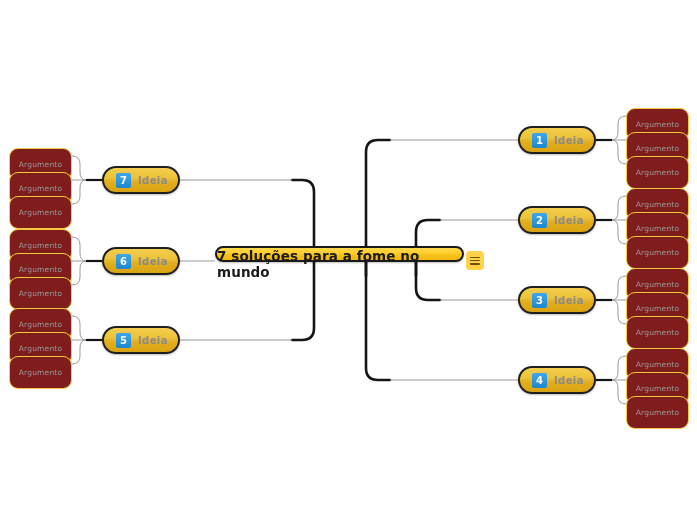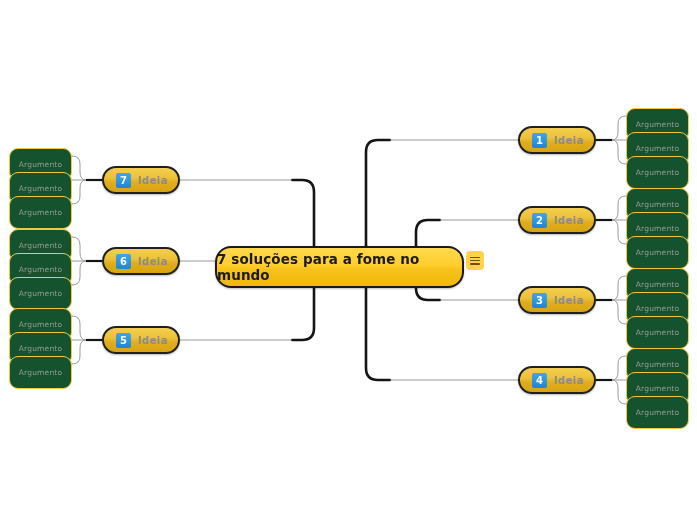--- a/index.html
+++ b/index.html
@@ -25,27 +25,27 @@
     height: 520px;
     pointer-events: none;
   }
 
   
   .central-node {
     position: absolute;
     left: 215px;
     top: 246px;
     width: 249px;
-    height: 42px;
+    height: 16px;
     box-sizing: border-box;
     border: 2px solid #1a1a1a;
     border-radius: 16px;
     background: linear-gradient(to bottom, #ffd84d 0%, #ffce2e 45%, #f7c21c 55%, #f0b90b 100%);
     display: flex;
-    align-items: center;
+    align-items: flex-start;
     justify-content: center;
     color: #1a1a1a;
     font-size: 13.5px;
     font-weight: bold;
     letter-spacing: 0.1px;
     z-index: 6;
     box-shadow: 0 1px 2px rgba(0,0,0,0.25);
   }
 
   .central-menu-btn {
@@ -112,21 +112,21 @@
   }
 
   
   .arg-node {
     position: absolute;
     width: 63px;
     height: 33px;
     box-sizing: border-box;
     border: 1.6px solid #f5c93f;
     border-radius: 9px;
-    background: #14532d;
+    background: #7f1d1d;
     display: flex;
     align-items: center;
     justify-content: center;
     font-size: 7.5px;
     color: #9a9a9a;
     letter-spacing: 0.2px;
     z-index: 4;
   }
 </style>
 </head>

